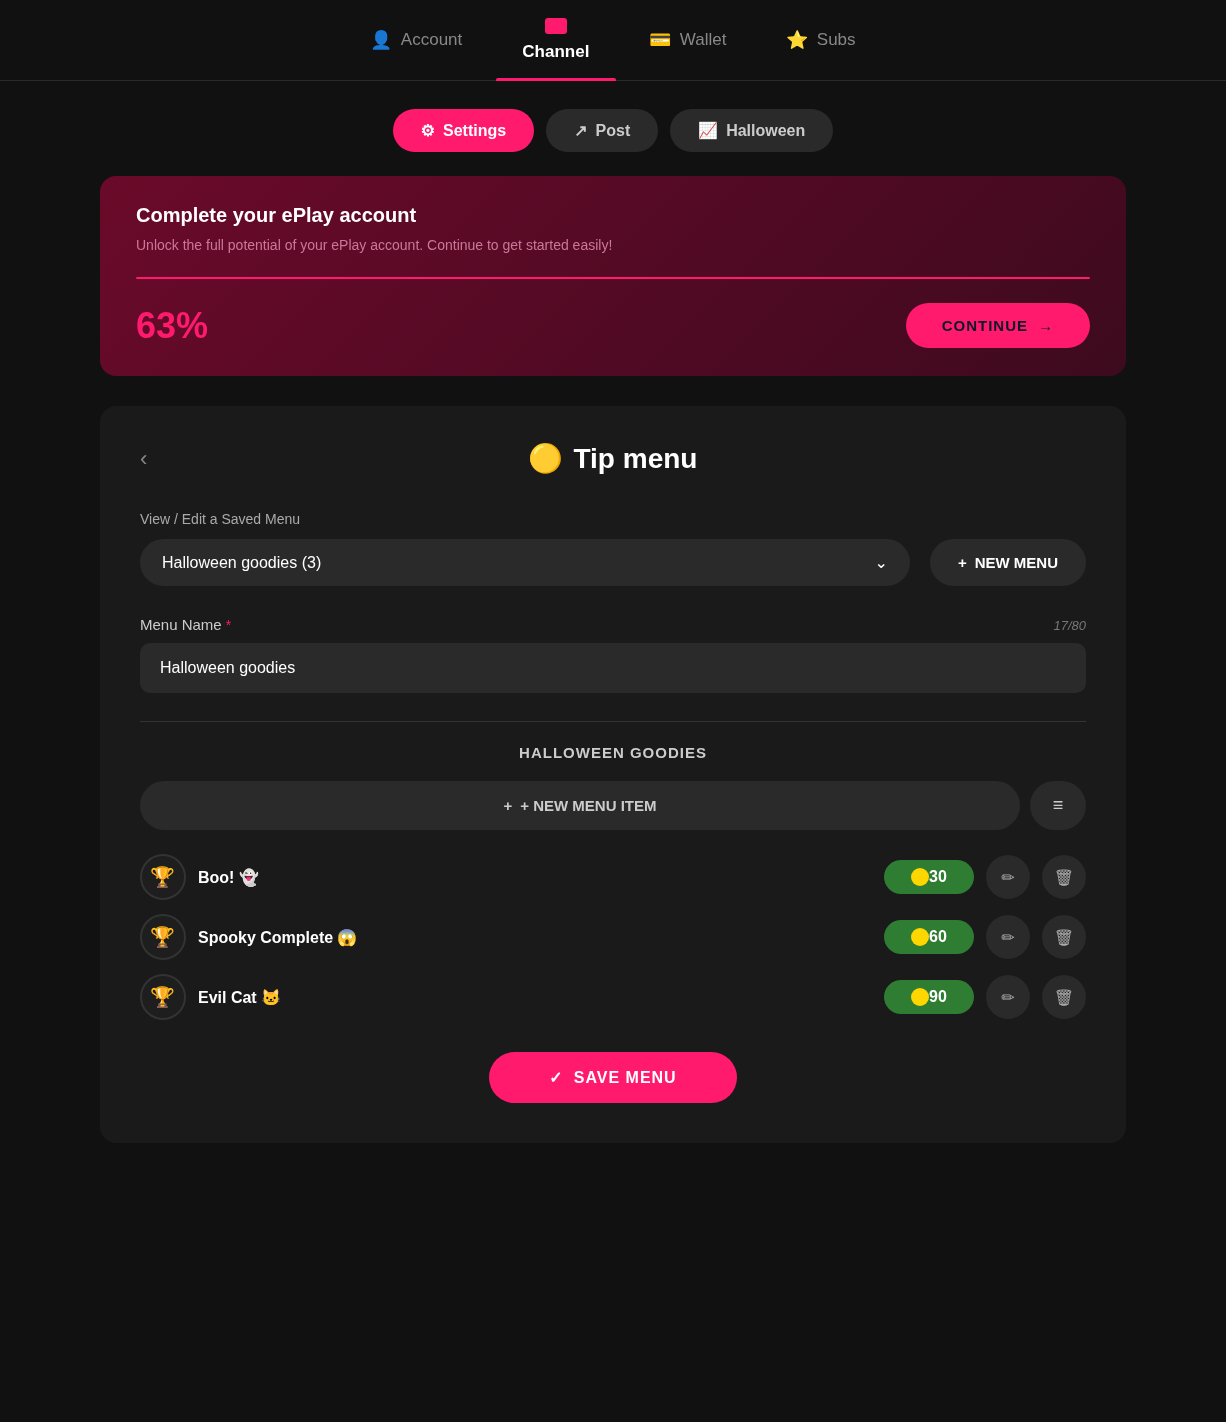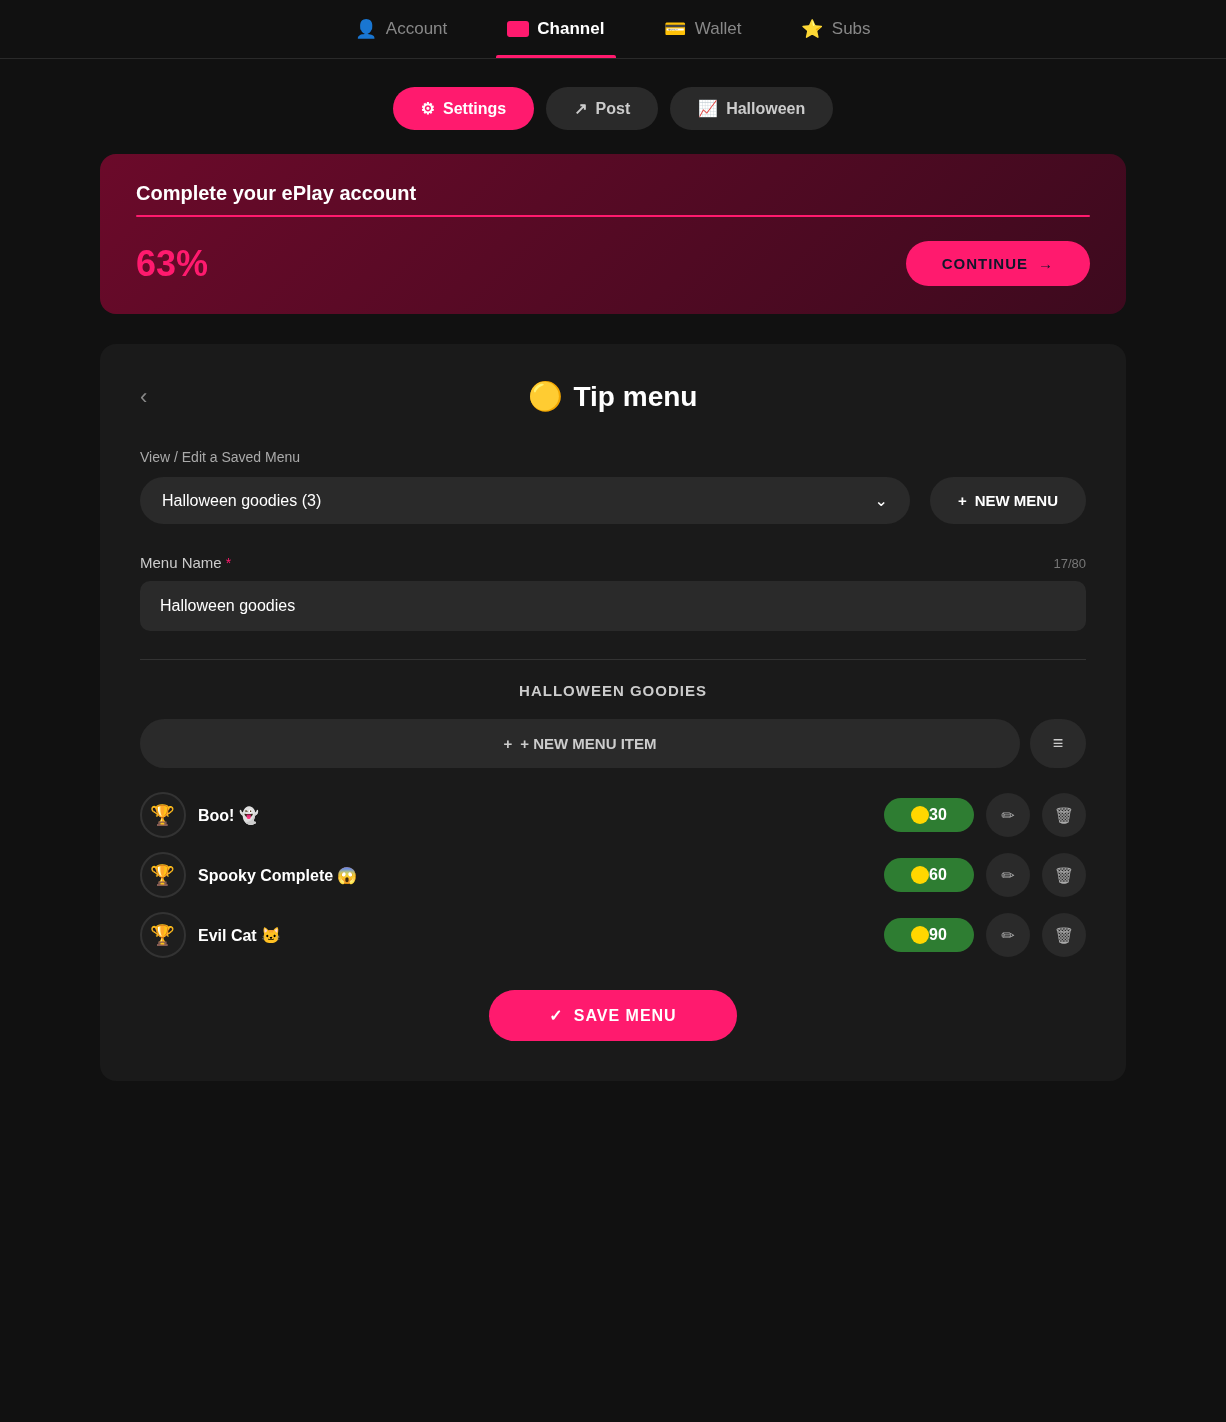--- a/index.html
+++ b/index.html
@@ -27,20 +27,21 @@
       gap: 8px;
       color: #888;
       font-size: 17px;
       cursor: pointer;
       padding-bottom: 18px;
       font-weight: 400;
     }
     .nav-item.active {
       color: #fff;
       font-weight: 700;
+      flex-direction: column;
     }
     .nav-item.active::after {
       content: '';
       position: absolute;
       bottom: -1px;
       height: 3px;
       background: #ff1a6e;
       border-radius: 2px 2px 0 0;
       width: 120px;
       left: 50%;
@@ -211,20 +212,21 @@
       align-items: center;
       gap: 4px;
     }
     .required-star {
       color: #ff1a6e;
       font-size: 14px;
     }
     .char-count {
       font-size: 13px;
       color: #777;
+      font-style: italic;
     }
     .menu-name-input {
       width: 100%;
       background: #2a2a2a;
       border: none;
       border-radius: 10px;
       padding: 16px 20px;
       color: #fff;
       font-size: 16px;
       margin-bottom: 28px;
@@ -394,20 +396,21 @@
     <span>Post</span>
   </button>
   <button class="sub-nav-btn inactive">
     <span>📈</span>
     <span>Halloween</span>
   </button>
 </div>
 
 <div class="banner">
   <div class="banner-title">Complete your ePlay account</div>
+  <div class="banner-desc">Unlock the full potential of your ePlay account. Continue to get started easily!</div>
   <div class="banner-divider"></div>
   <div class="banner-bottom">
     <span class="percent-text">63%</span>
     <button class="continue-btn">
       <span>CONTINUE</span>
       <span>→</span>
     </button>
   </div>
 </div>
 

